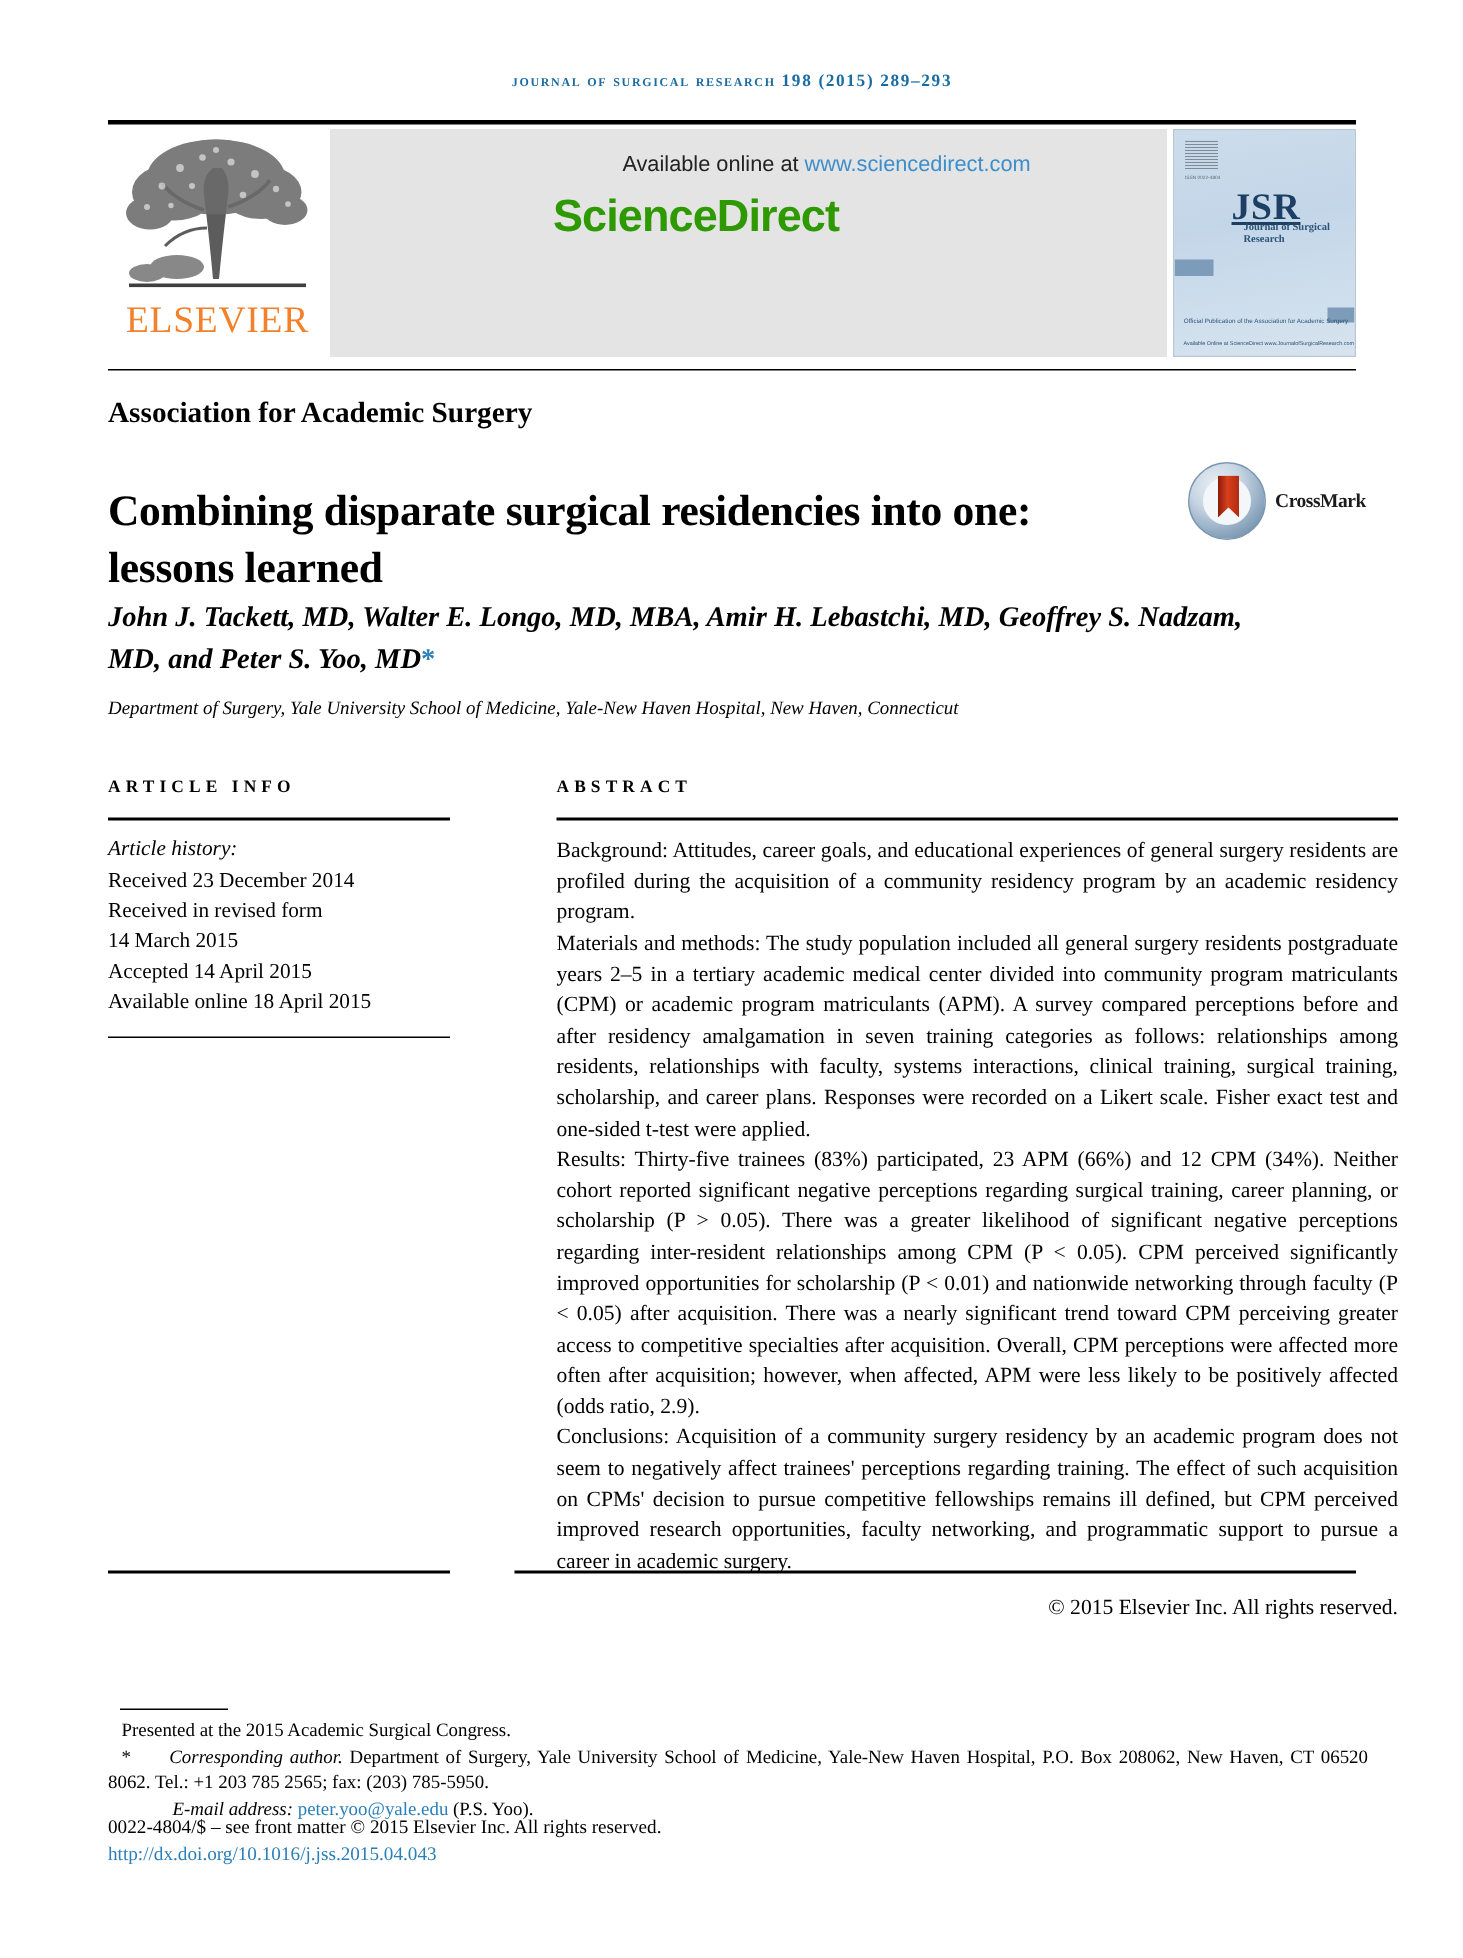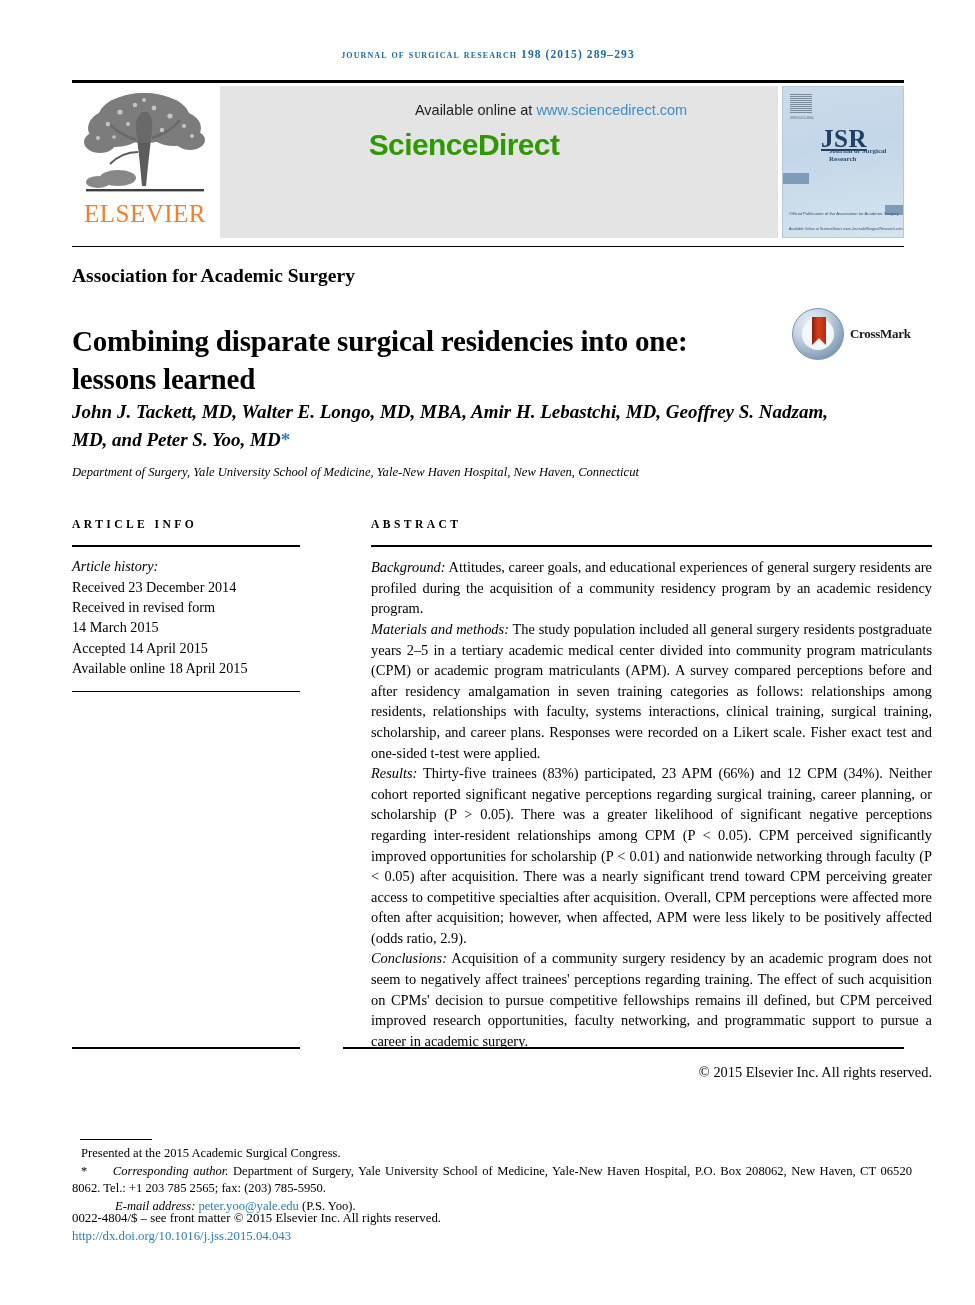--- a/index.html
+++ b/index.html
@@ -321,21 +321,21 @@
   }
 
   .abs-body {
     font-family: "Liberation Serif", serif;
     font-size: 14.4px;
     line-height: 20.6px;
     text-align: justify;
     padding-top: 10px;
   }
   .abs-body p { margin: 0; }
-  .abs-body .lbl { font-style: italic; }
+  .abs-body .lbl { }
   .copyline {
     font-family: "Liberation Serif", serif;
     font-size: 14.4px;
     text-align: right;
     padding-top: 11px;
   }
 
   .rule-left-bottom {
     position: absolute;
     left: 72px; top: 1047px;

